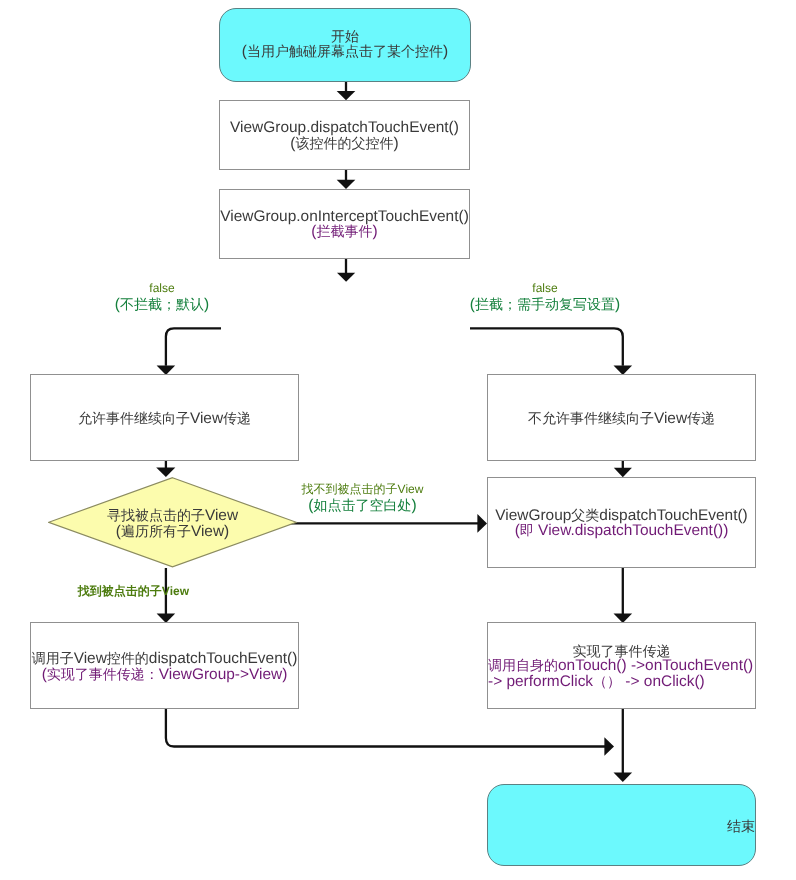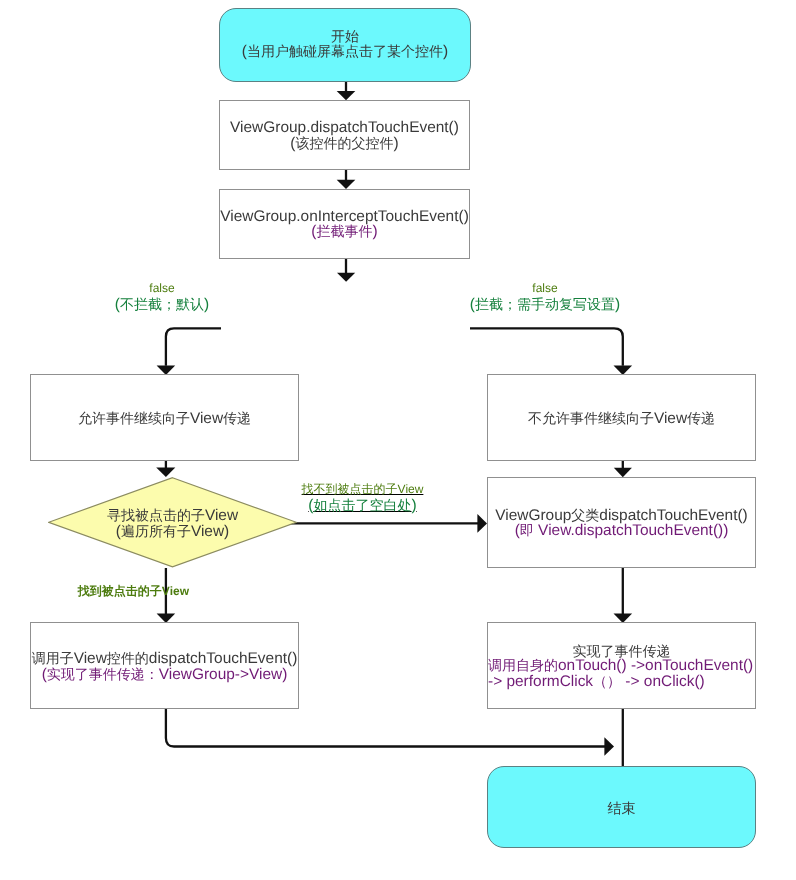--- a/index.html
+++ b/index.html
@@ -125,37 +125,37 @@
   </div>
 
   <div class="node process" id="n-self" style="left:487px;top:622.3px;width:269px;height:87px;">
     <div class="txt">
       <div class="tline">实现了事件传递</div>
       <div class="bline lft">调用自身的<span class="lat">onTouch() -&gt;onTouchEvent()</span></div>
       <div class="bline lft"><span class="lat">-&gt; performClick</span>（）<span class="lat"> -&gt; onClick()</span></div>
     </div>
   </div>
 
-  <div class="node terminal" id="n-end" style="left:487px;top:766px;width:269px;height:82px;">
+  <div class="node terminal" id="n-end" style="left:487px;top:784px;width:269px;height:82px;text-align:right;">
     <div class="txt">
       <div class="tline">结束</div>
     </div>
   </div>
 
   <div class="lbl" id="l-false" style="left:62px;top:281px;width:200px;">
     <span class="a">false</span>
     <span class="b"><span class="lat">(</span>不拦截；默认<span class="lat">)</span></span>
   </div>
 
   <div class="lbl" id="l-true" style="left:445px;top:281px;width:200px;">
     <span class="a">false</span>
     <span class="b"><span class="lat">(</span>拦截；需手动复写设置<span class="lat">)</span></span>
   </div>
 
-  <div class="lbl" id="l-notfound" style="left:267.5px;top:481.8px;width:190px;text-decoration:underline;">
+  <div class="lbl" id="l-notfound" style="left:267.5px;top:481.8px;width:190px;">
     <span class="a">找不到被点击的子View</span>
     <span class="b"><span class="lat">(</span>如点击了空白处<span class="lat">)</span></span>
   </div>
 
   <div class="lbl" id="l-found" style="left:29px;top:583.6px;width:160px;text-align:right;font-weight:bold;">
     <span class="a">找到被点击的子View</span>
   </div>
 </div>
 
 </body></html>

